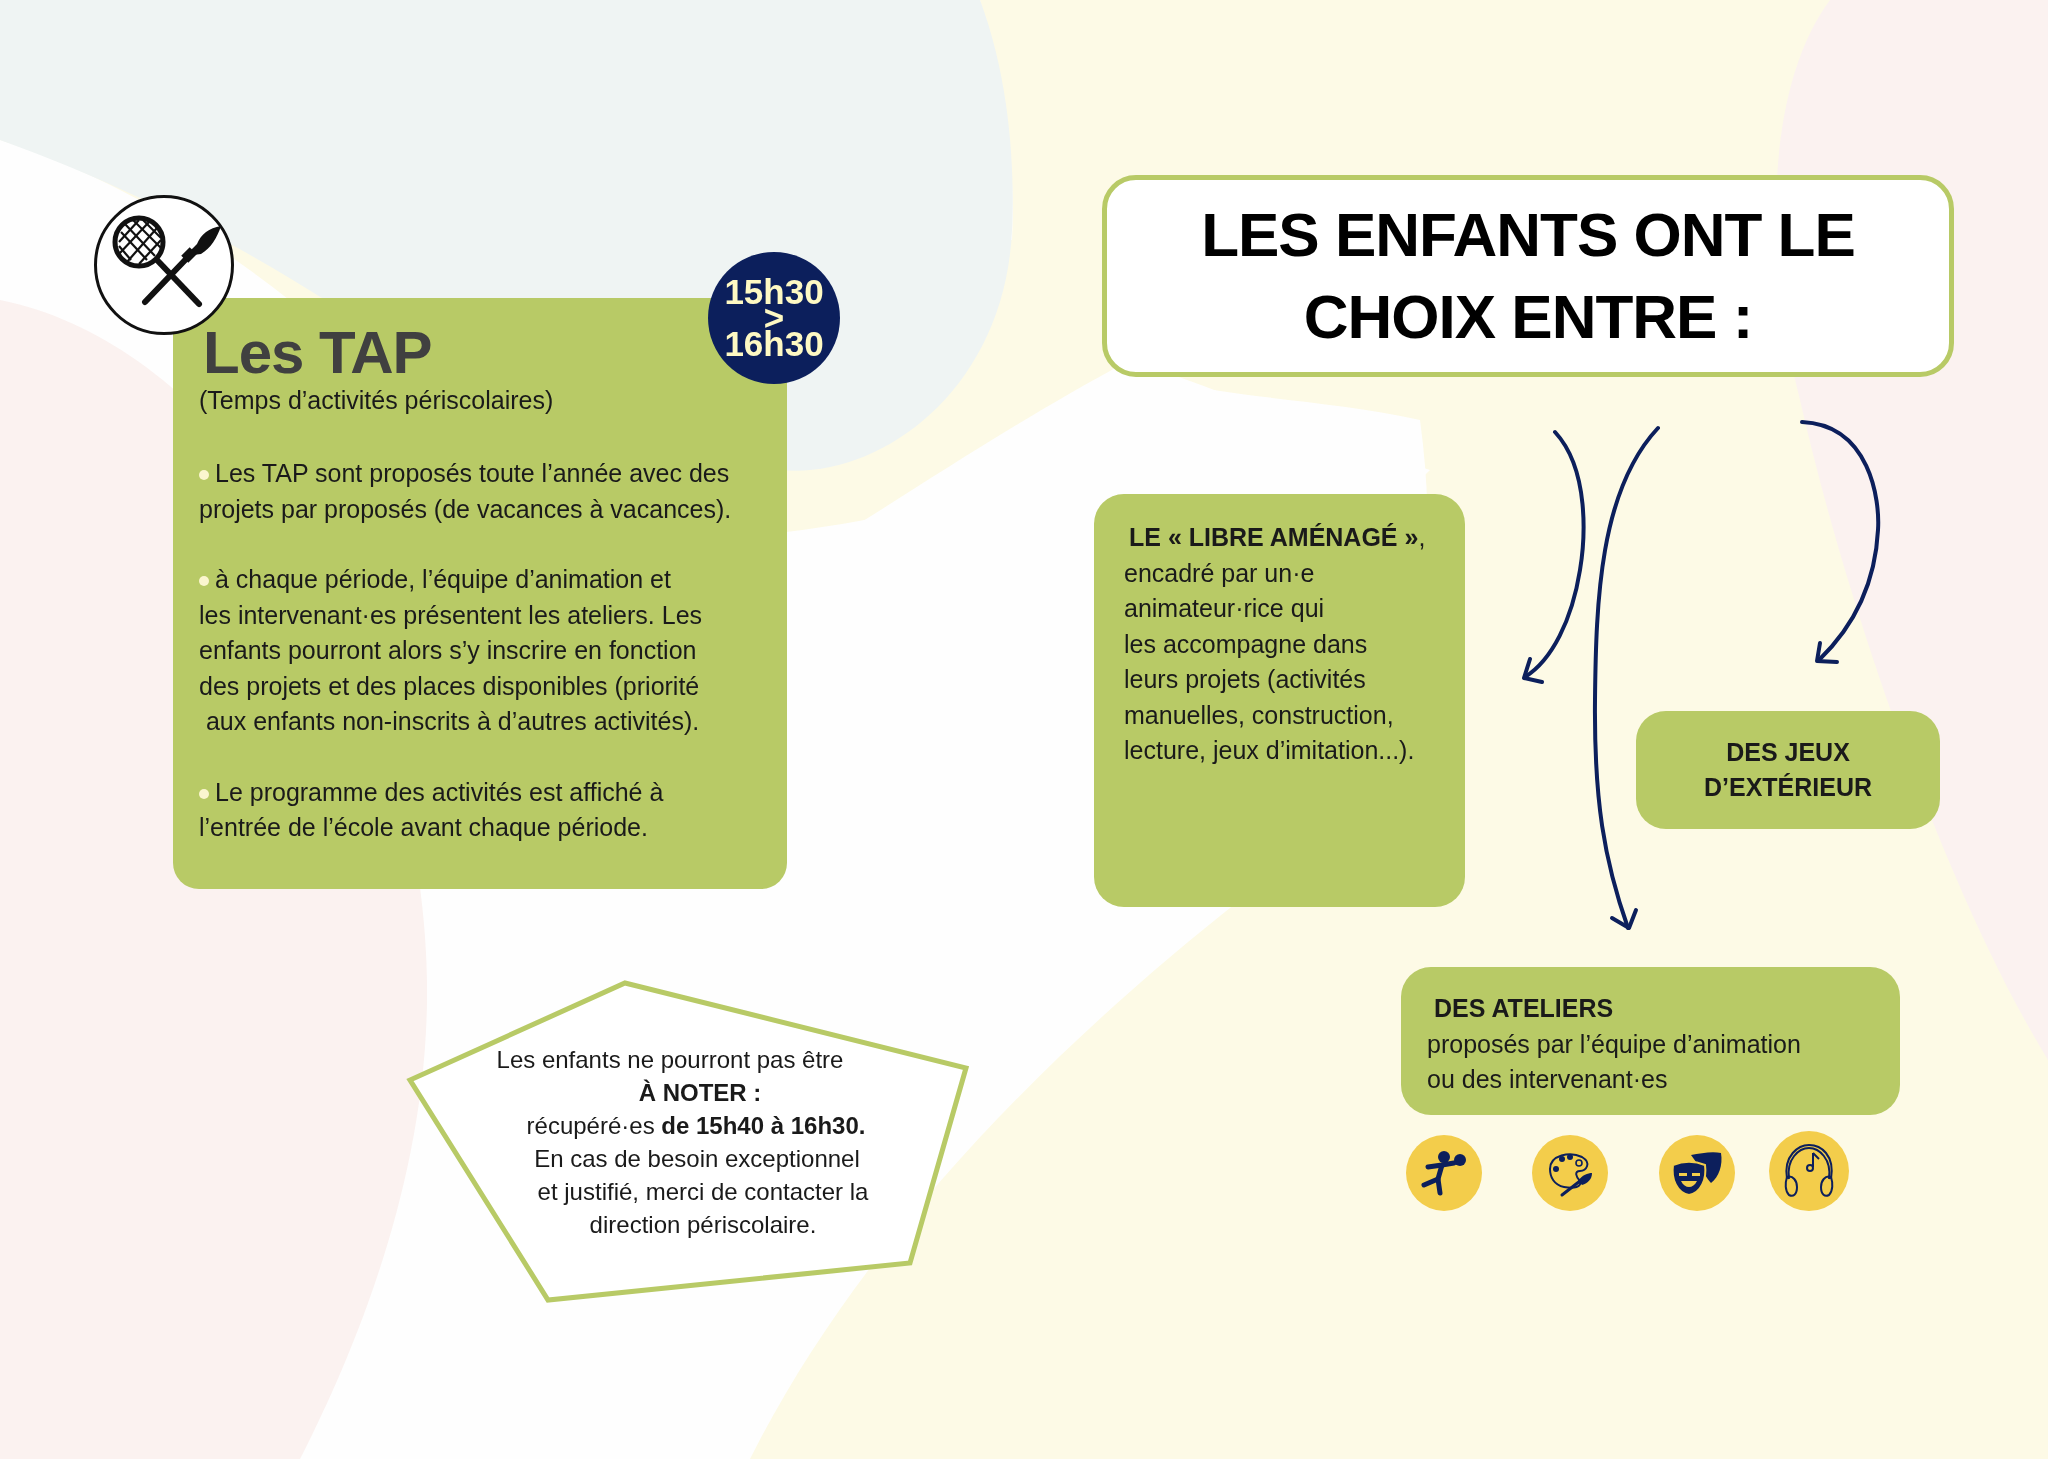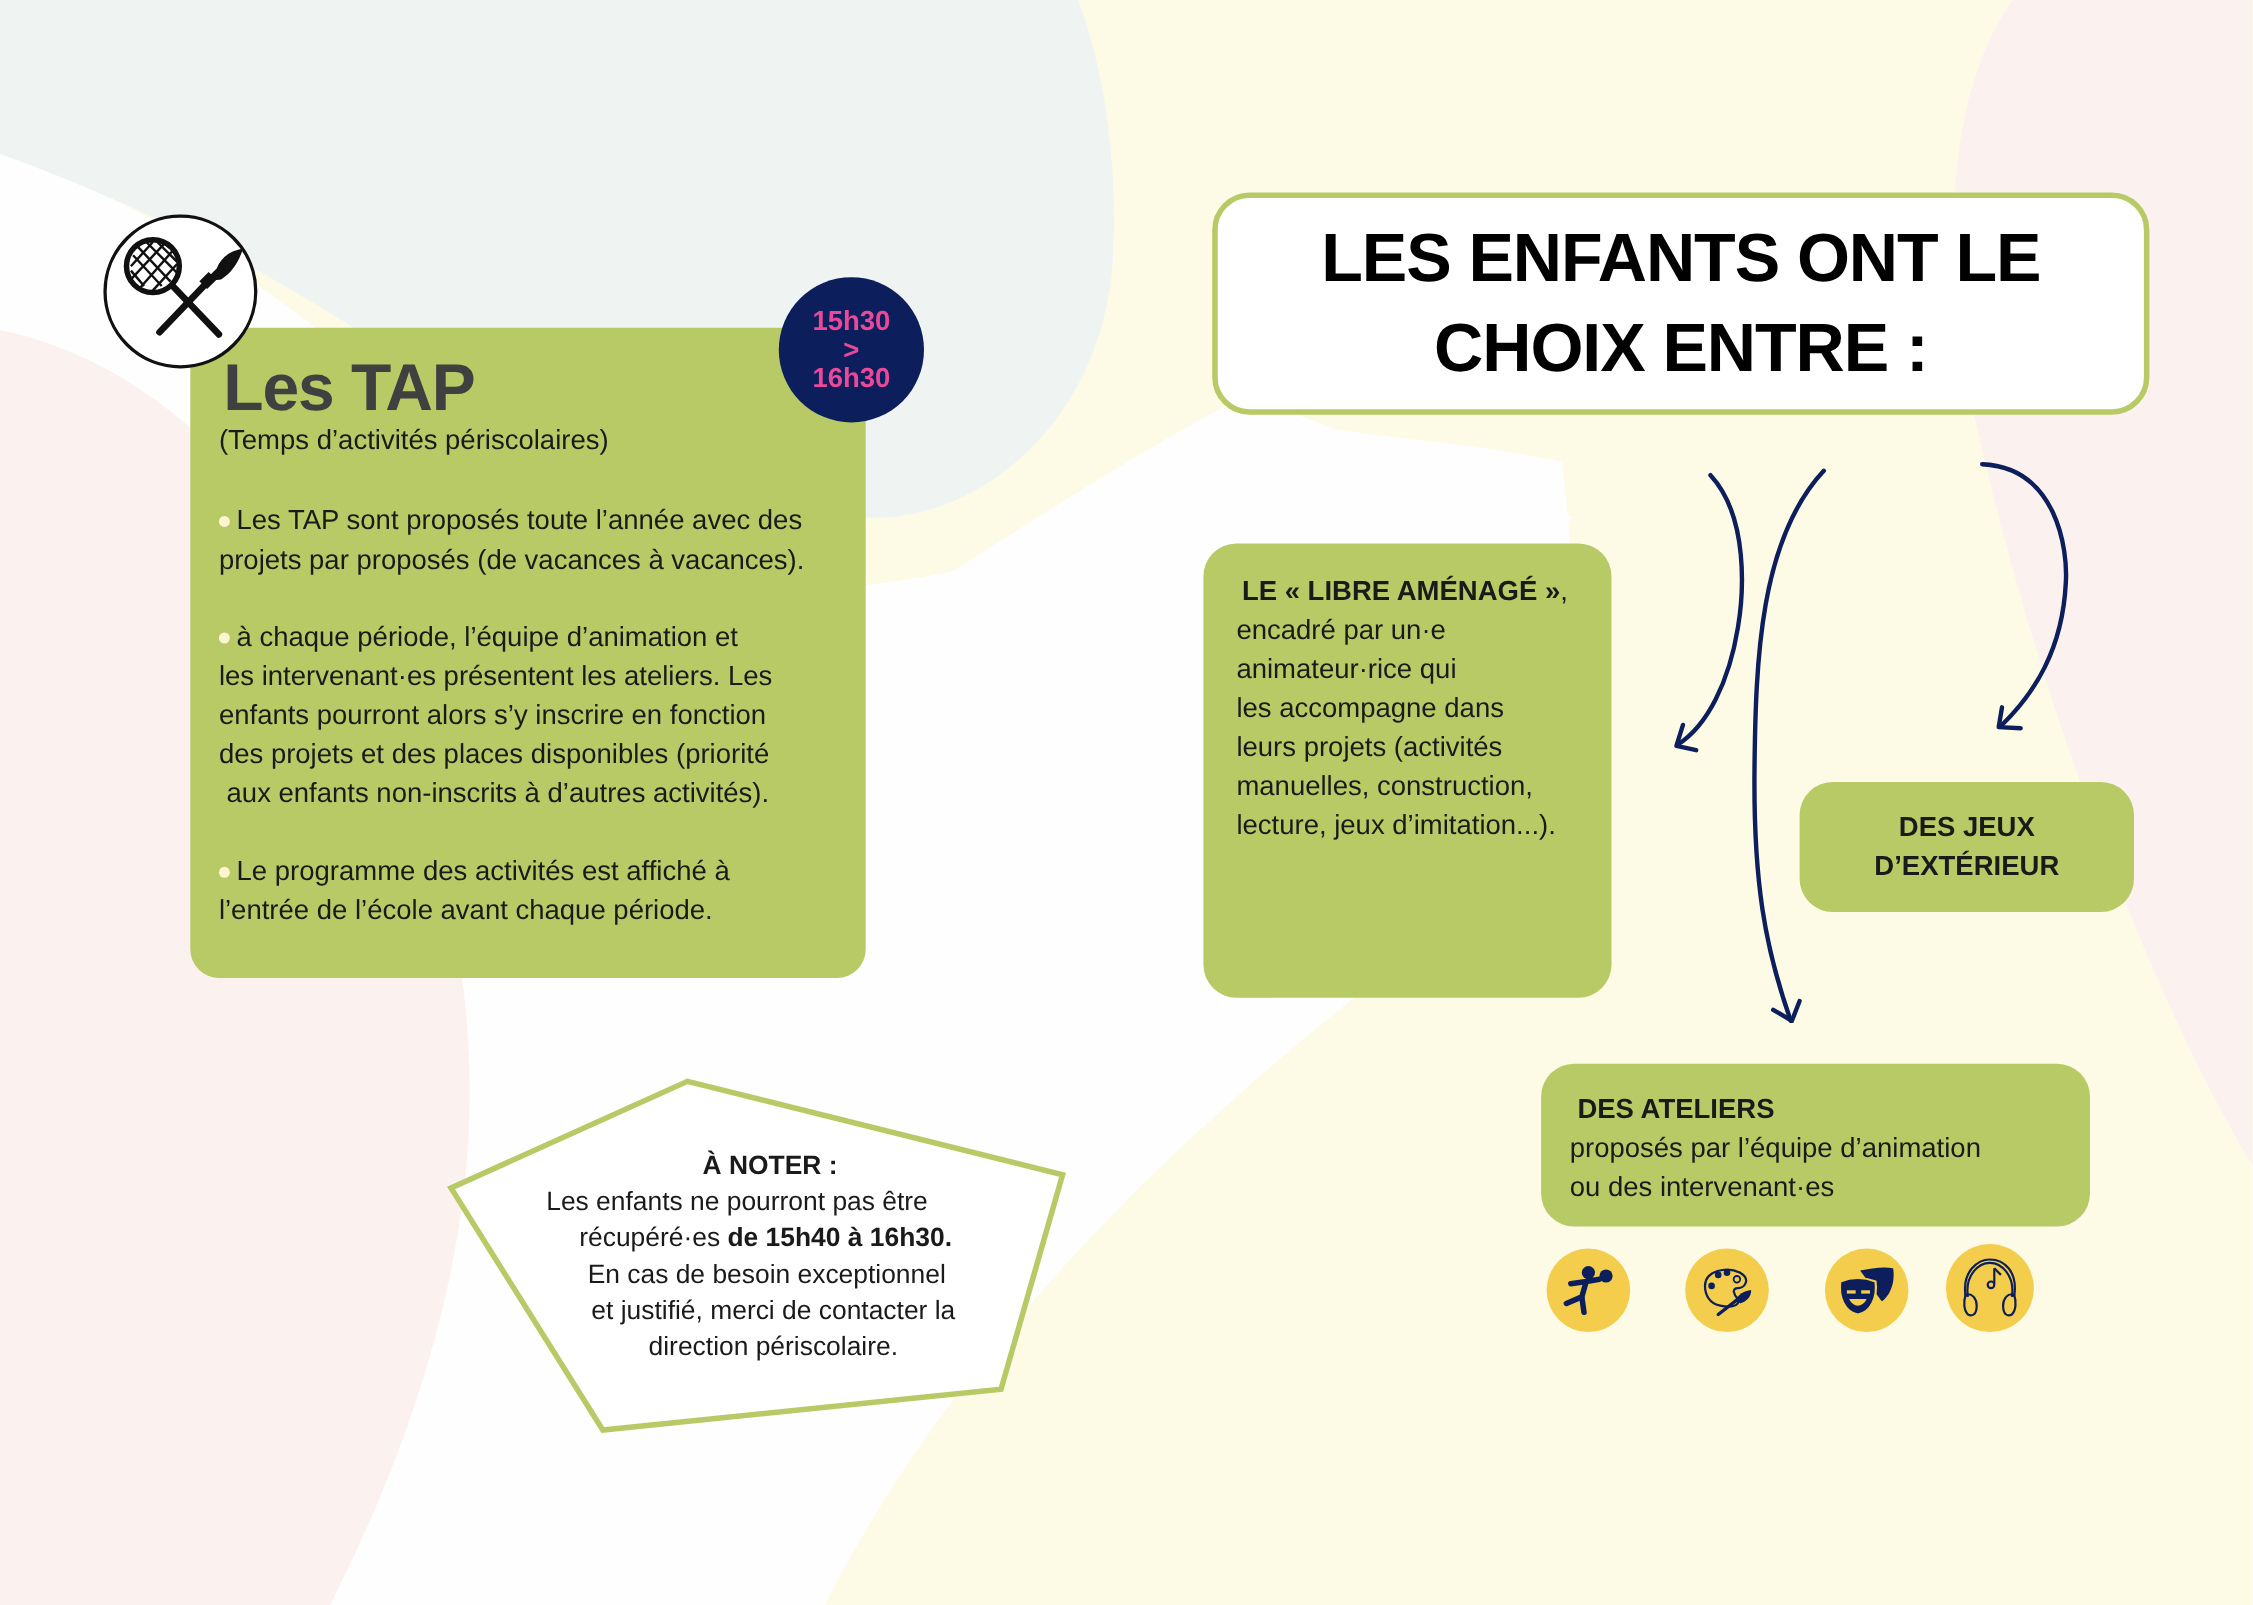--- a/index.html
+++ b/index.html
@@ -10,21 +10,21 @@
   
   #tap-box { left:173px; top:298px; width:614px; height:591px; border-radius:0 0 26px 26px; border-top-right-radius:0; }
   #tap-box .title { position:absolute; left:30px; top:20px; font-size:60px; font-weight:bold; letter-spacing:-1px; color:#404040; }
   #tap-box .subtitle { position:absolute; left:26px; top:88px; font-size:25px; }
   #tap-box .bullets { position:absolute; left:26px; top:158px; width:570px; font-size:25px; line-height:35.5px; }
   #tap-box .bullet { margin-bottom:35px; }
   .dot { display:inline-block; width:10px; height:10px; border-radius:50%; background:#fbf6cf; margin-right:6px; vertical-align:middle; }
   
   #tap-icon { left:94px; top:195px; width:134px; height:134px; border-radius:50%; background:#fff; border:3px solid #111; }
   
-  #time-badge { left:708px; top:252px; width:132px; height:132px; border-radius:50%; background:#0c1f5c; color:#ec4899; font-weight:bold; text-align:center; font-size:25px; line-height:26px; display:flex; flex-direction:column; justify-content:center; }
+  #time-badge { left:708px; top:252px; width:132px; height:132px; border-radius:50%; background:#0c1f5c; color:#fef9c3; font-weight:bold; text-align:center; font-size:35px; line-height:26px; display:flex; flex-direction:column; justify-content:center; }
   
   #headline { left:1102px; top:175px; width:852px; height:202px; border:5px solid #b8ca66; border-radius:34px; background:#fff; box-sizing:border-box; display:flex; flex-direction:column; align-items:center; justify-content:center; }
   #headline span { font-size:62px; font-weight:bold; letter-spacing:-1px; color:#000; line-height:82px; }
   
   #libre-box { left:1094px; top:494px; width:371px; height:413px; border-radius:30px; }
   #libre-box .txt { position:absolute; left:30px; top:26px; font-size:25px; line-height:35.5px; }
   #libre-box b { margin-left:5px; }
   #jeux-box { left:1636px; top:711px; width:304px; height:118px; border-radius:30px; display:flex; flex-direction:column; justify-content:center; align-items:center; font-weight:bold; font-size:25px; line-height:35px; }
   #ateliers-box { left:1401px; top:967px; width:499px; height:148px; border-radius:30px; }
   #ateliers-box .txt { position:absolute; left:26px; top:24px; font-size:25px; line-height:35.5px; }
@@ -101,22 +101,22 @@
 <div id="time-badge" class="abs">
   <div>15h30</div>
   <div>&gt;</div>
   <div>16h30</div>
 </div>
 
 <svg class="abs" style="left:0;top:0" width="2048" height="1459">
   <polygon points="625,983 966,1068 910,1263 548,1300 410,1080" fill="#fff" stroke="#b8ca66" stroke-width="5" stroke-linejoin="miter"></polygon>
 </svg>
 <div id="note-text" class="abs">
+  <div style="margin-left:-40px;">Les enfants ne pourront pas être</div>
   <div style="font-weight:bold; padding-left:20px;">À NOTER :</div>
-  <div style="margin-left:-40px;">Les enfants ne pourront pas être</div>
   <div style="margin-left:12px;"><span>récupéré·es </span><b>de 15h40 à 16h30.</b></div>
   <div style="margin-left:14px;">En cas de besoin exceptionnel</div>
   <div style="margin-left:26px;">et justifié, merci de contacter la</div>
   <div style="margin-left:26px;">direction périscolaire.</div>
 </div>
 
 <div id="headline" class="abs">
   <span>LES ENFANTS ONT LE</span>
   <span>CHOIX ENTRE :</span>
 </div>

